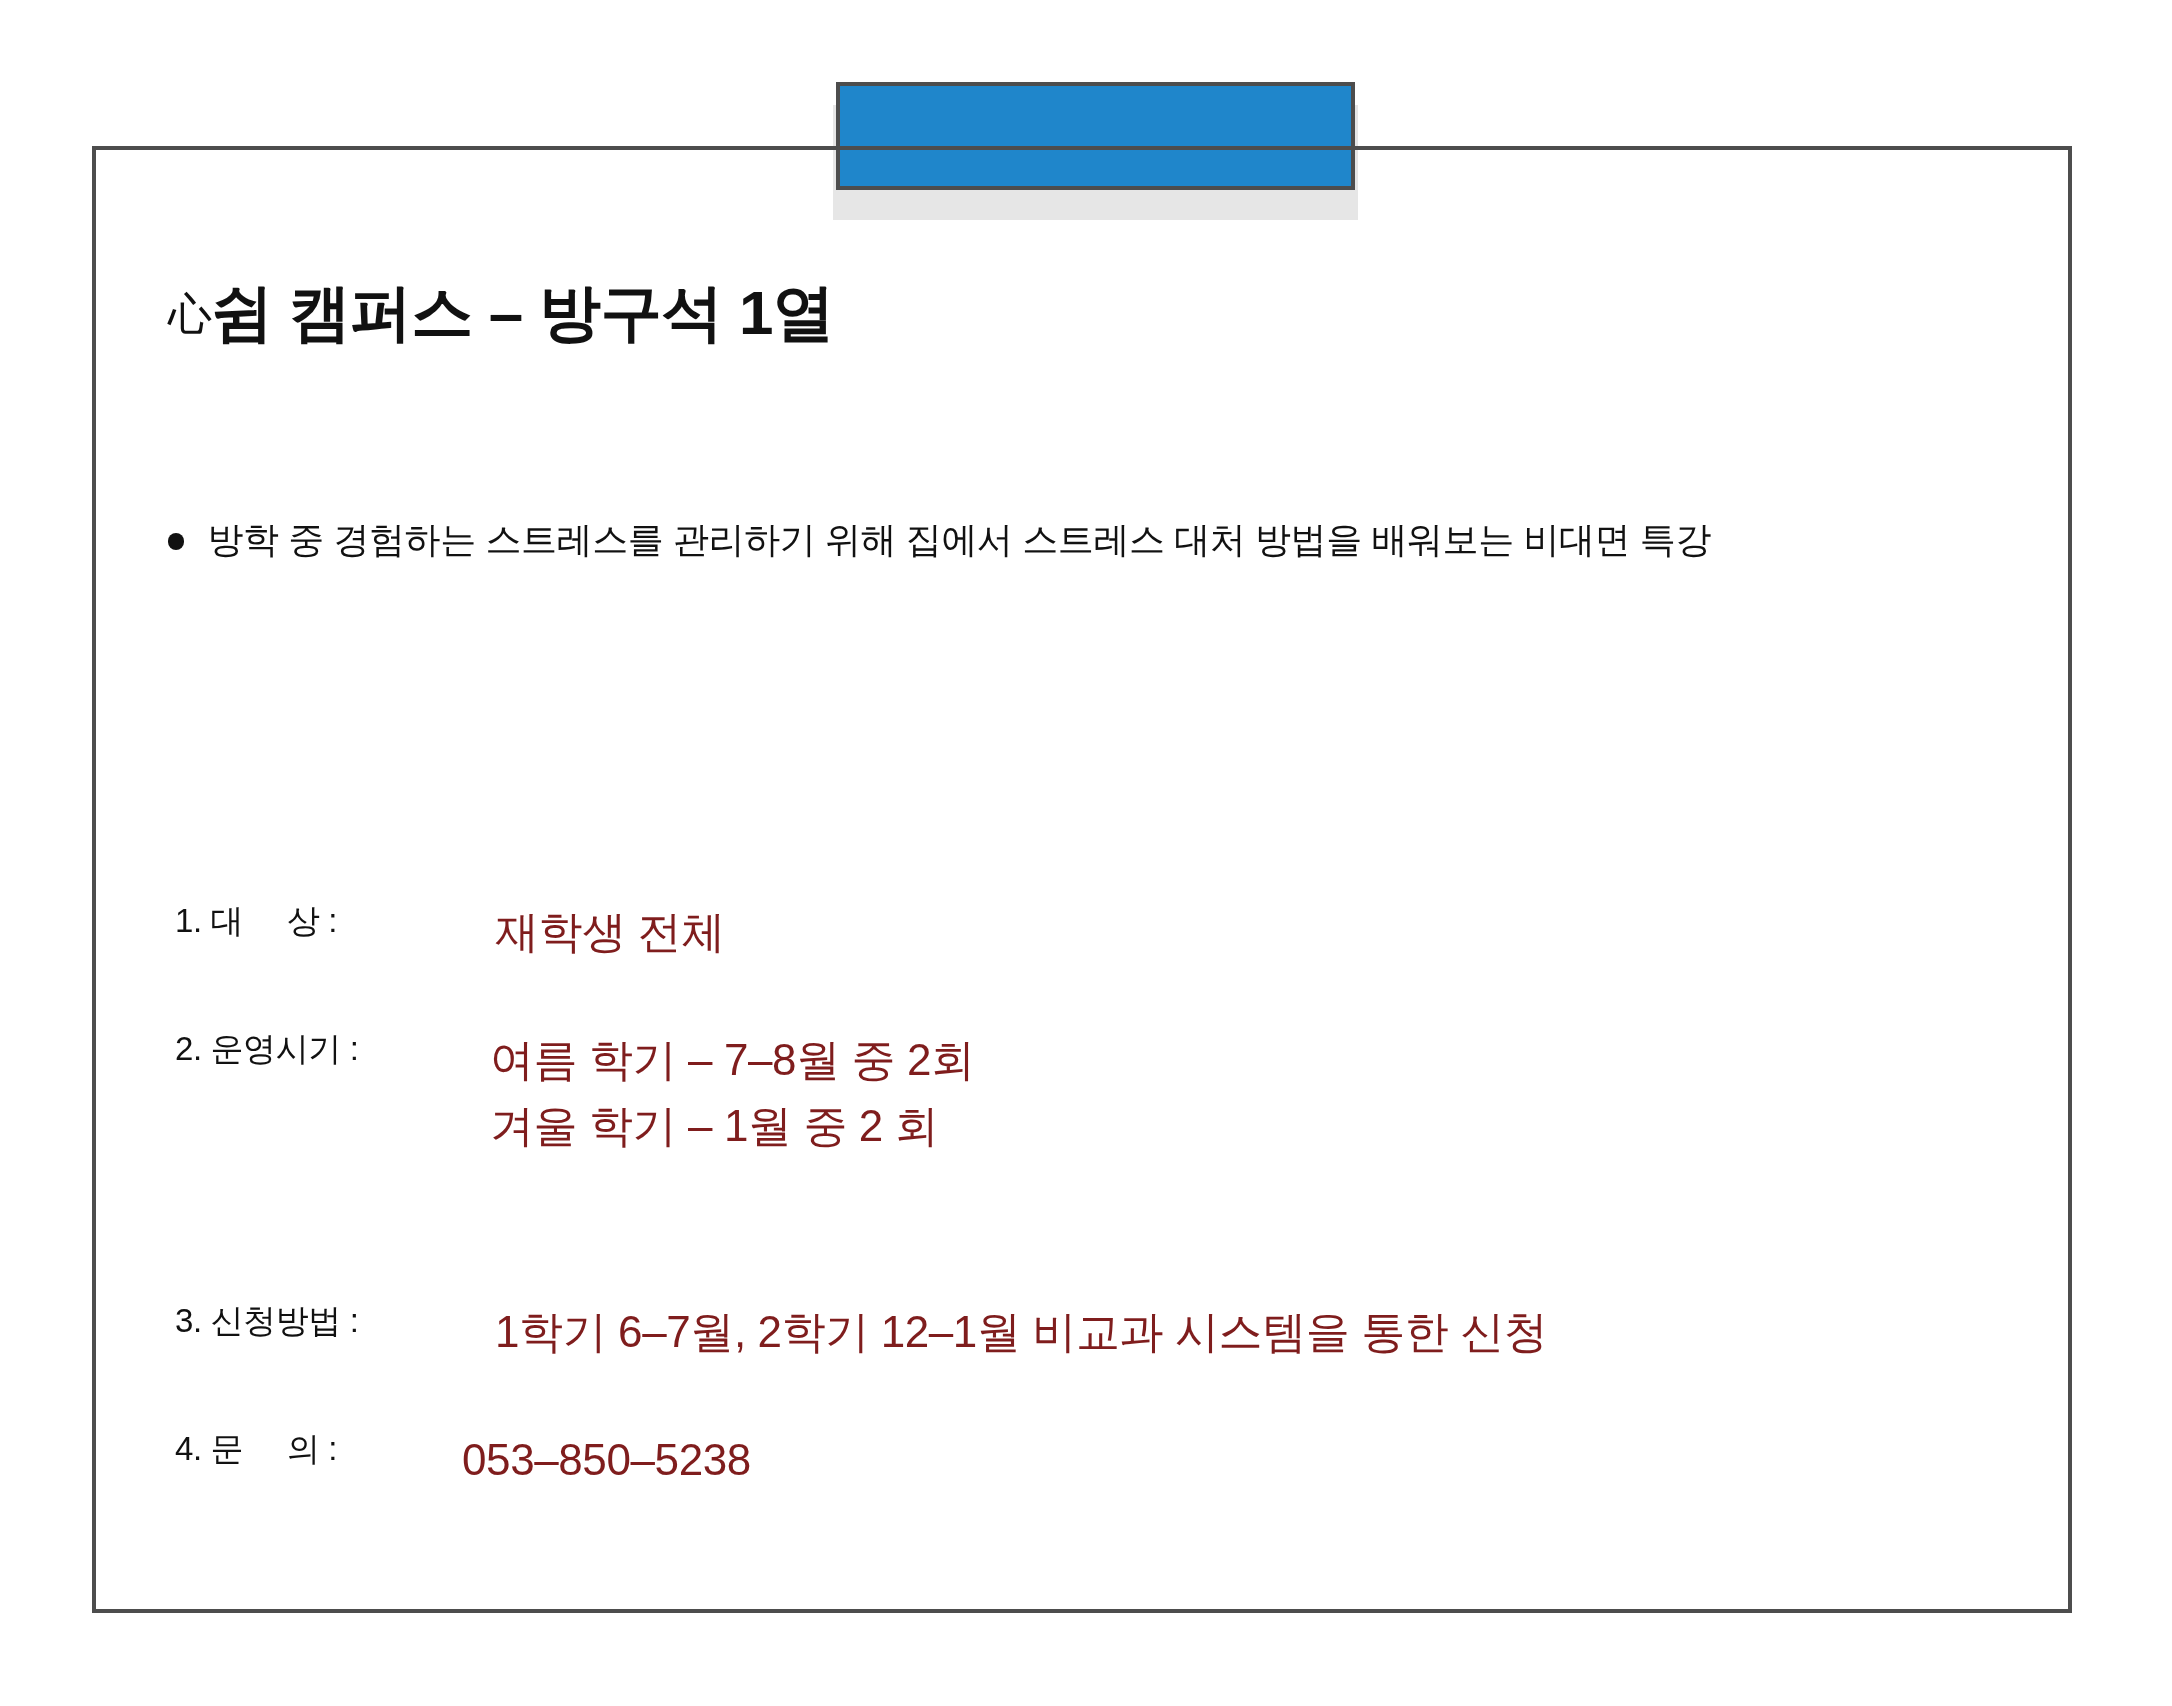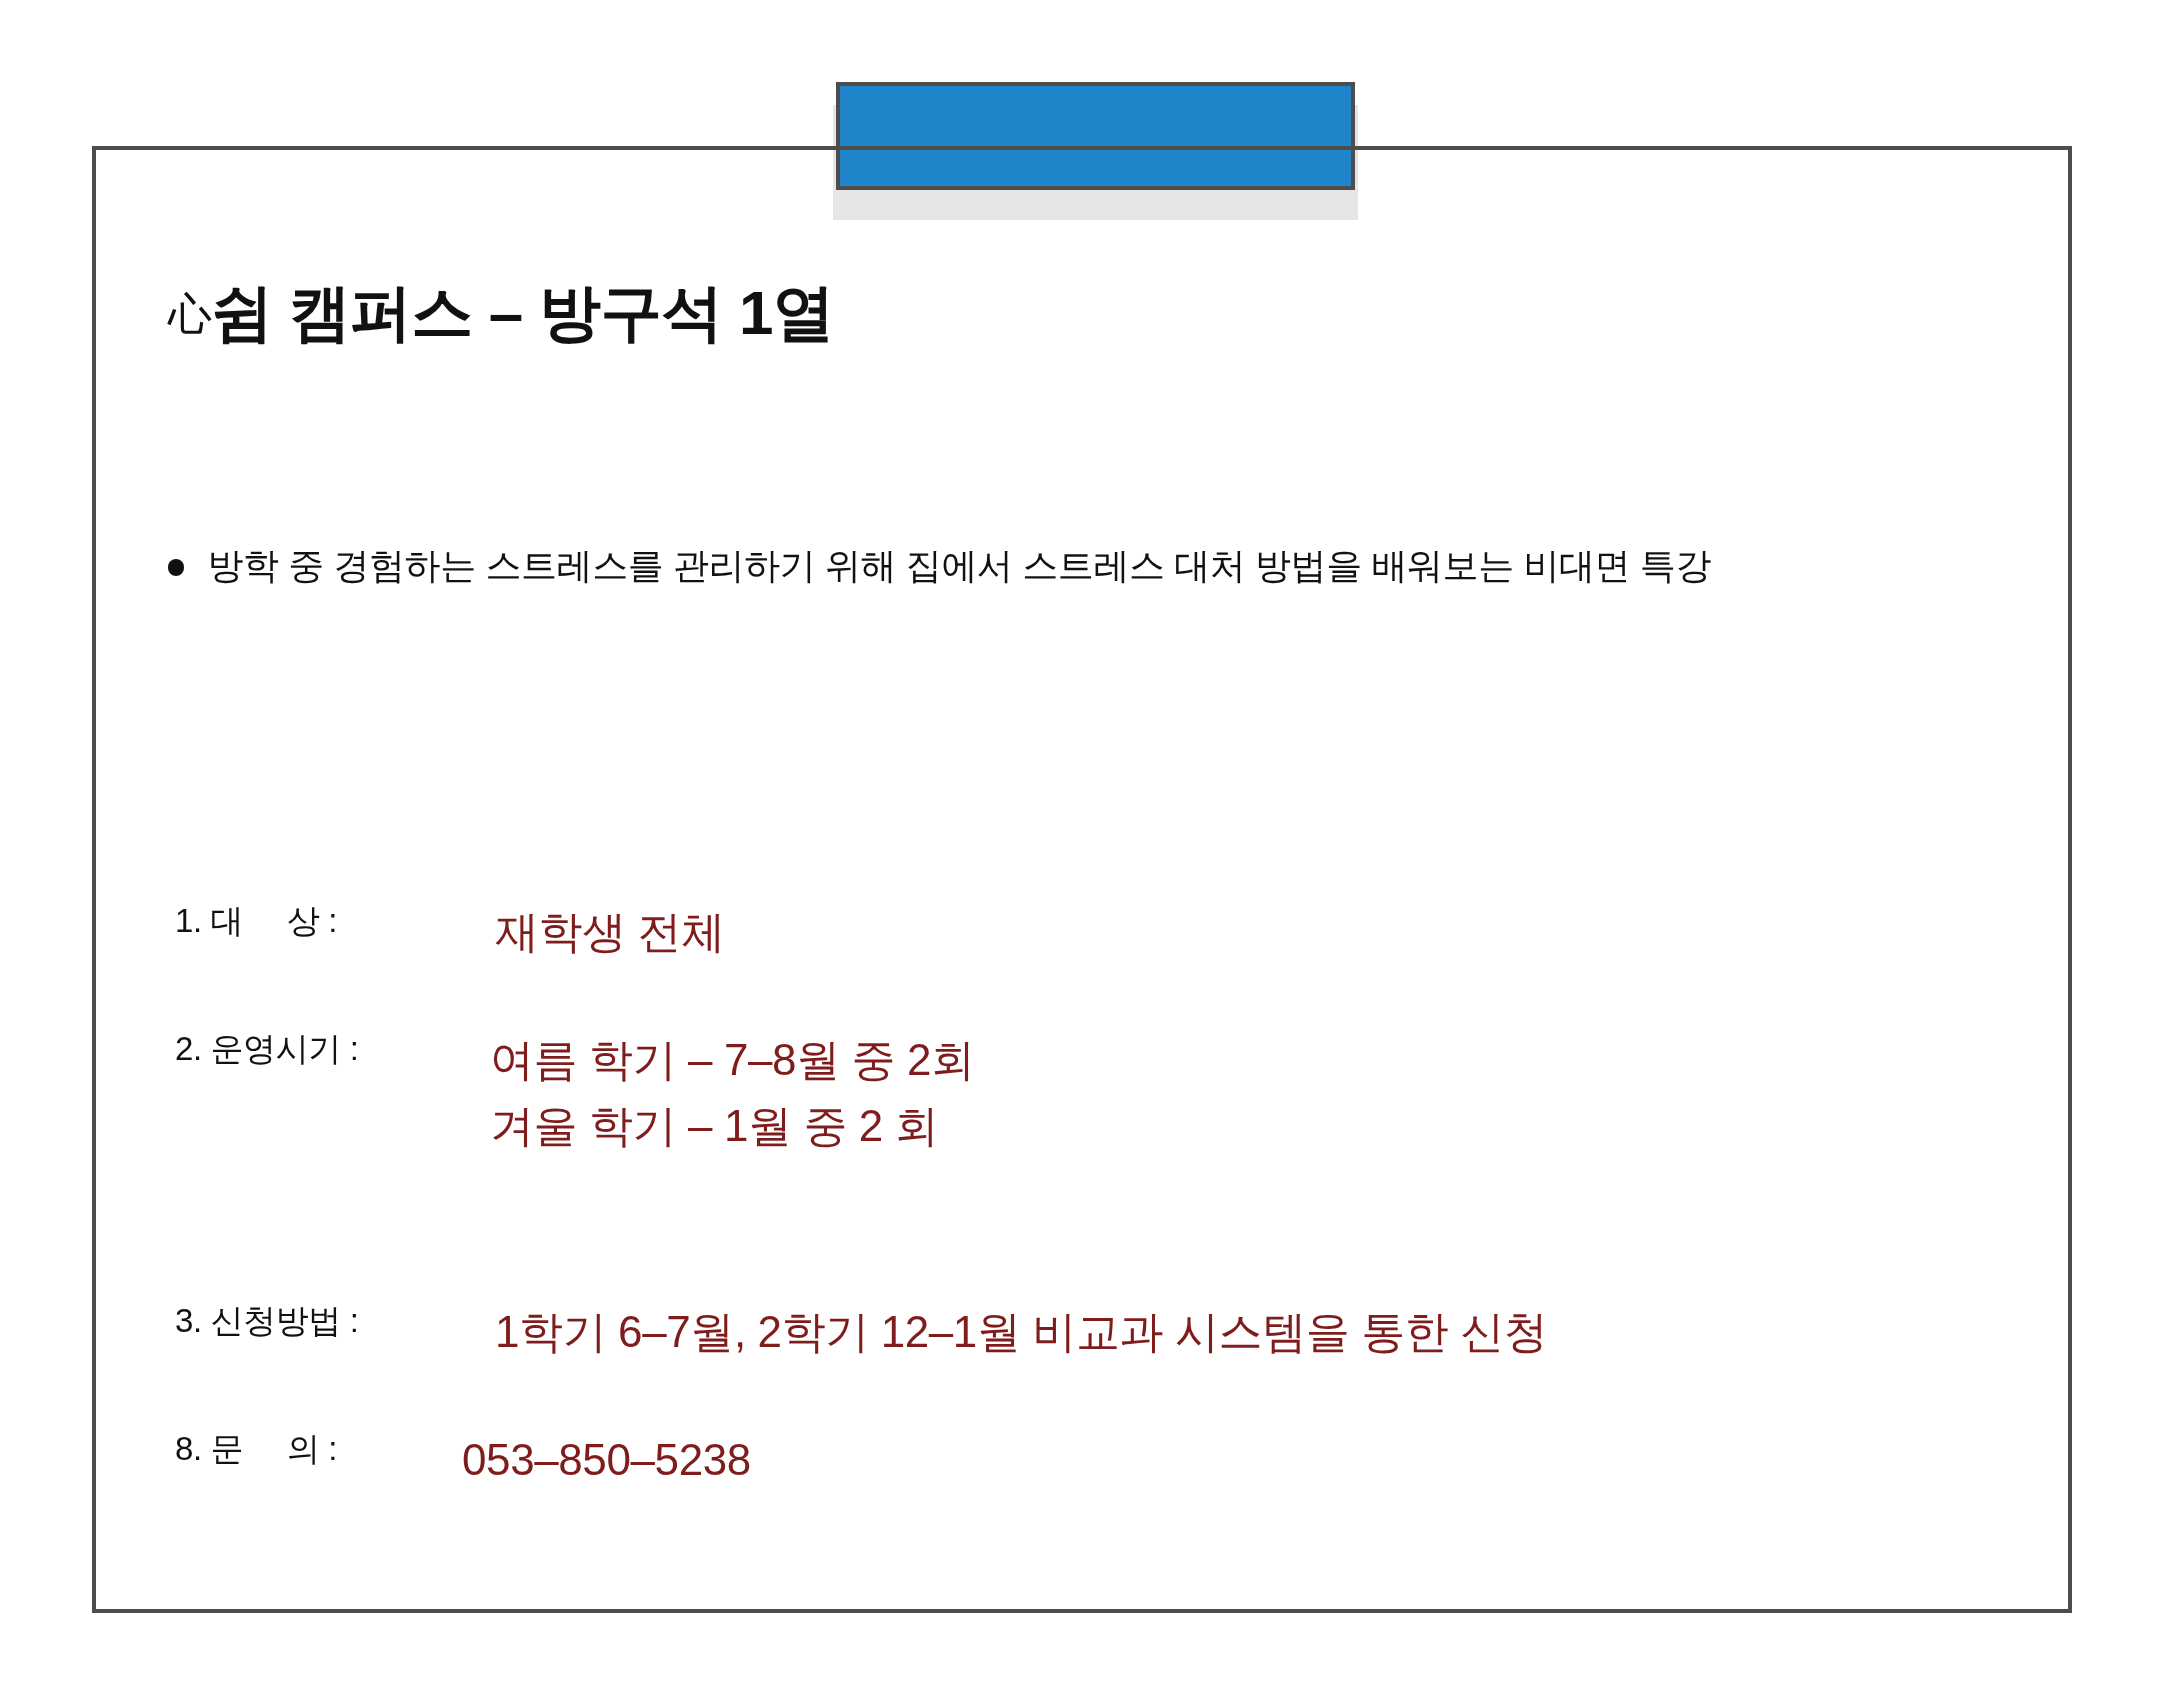--- a/index.html
+++ b/index.html
@@ -71,21 +71,21 @@
   .title .small-heart {
     font-size: 44px;
     font-weight: normal;
     vertical-align: 4.9px;
   }
 
   
   .bullet-row {
     position: absolute;
     left: 168px;
-    top: 543px;
+    top: 517px;
     width: 1823px;
     display: flex;
     align-items: flex-start;
   }
   .bullet-dot {
     width: 16.4px;
     height: 16.4px;
     border-radius: 50%;
     background: #111111;
     margin-top: 16.4px;
@@ -161,20 +161,20 @@
       <span class="info-value">여름 학기  – 7–8월 중 2회
  겨울 학기  – 1월   중   2 회</span>
     </div>
 
     <div class="info-row row-gap-mid">
       <span class="info-label">3. 신청방법 :</span>
       <span class="info-value">1학기 6–7월, 2학기 12–1월  비교과 시스템을 통한 신청</span>
     </div>
 
     <div class="info-row">
-      <span class="info-label">8. 문     의 :</span>
+      <span class="info-label">4. 문     의 :</span>
       <span class="info-value">053–850–5238</span>
     </div>
 
   </div>
 
 </div>
 
 
 </body></html>

